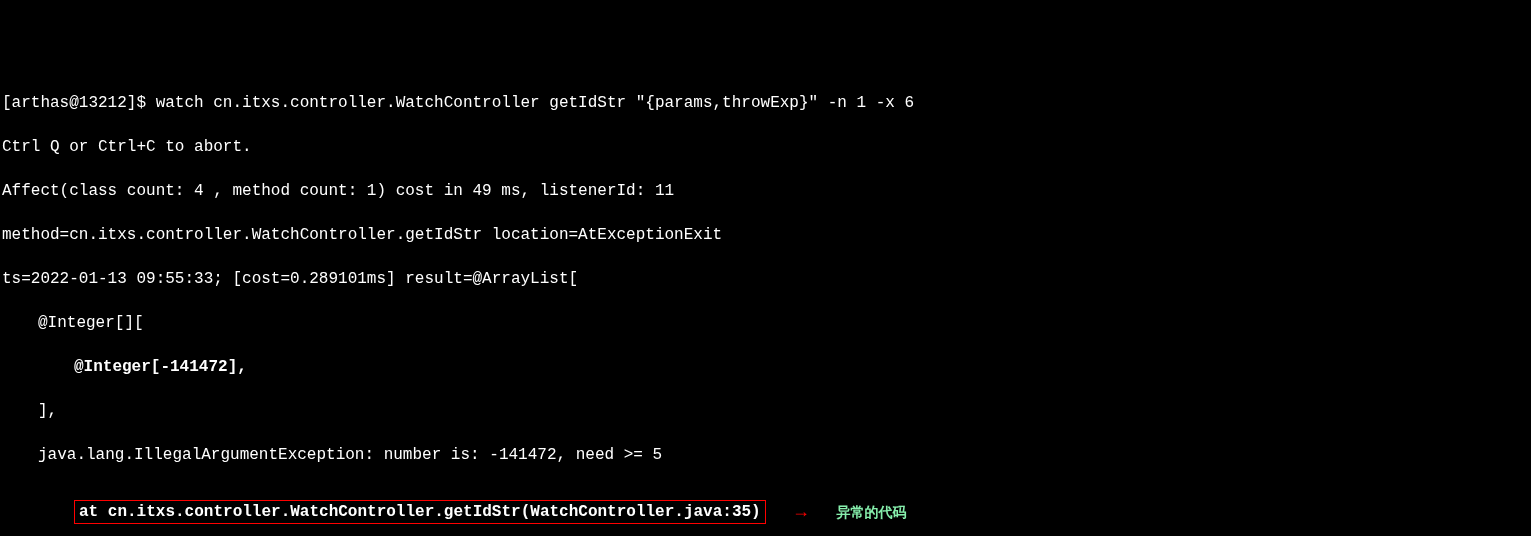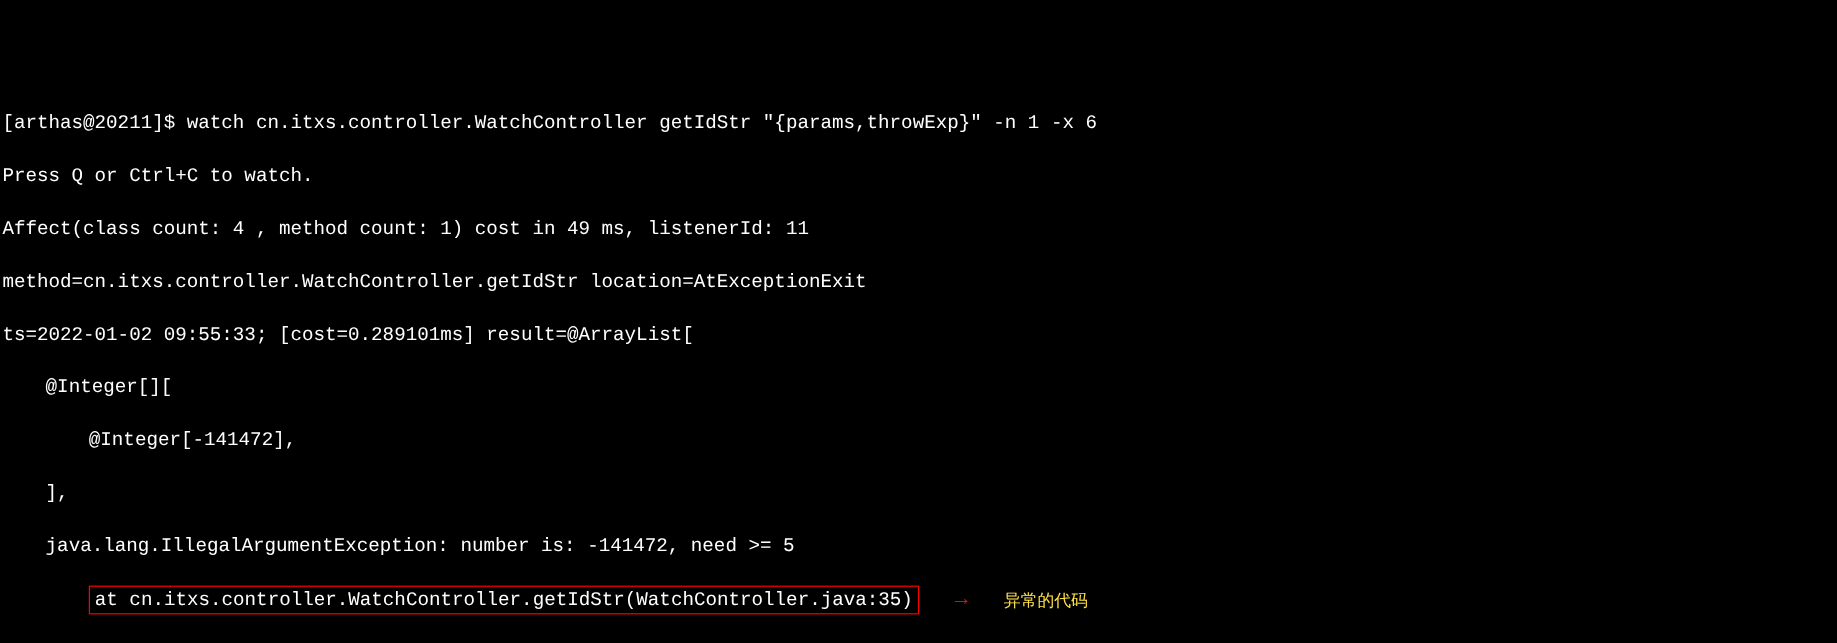--- a/index.html
+++ b/index.html
@@ -19,57 +19,59 @@
       overflow: hidden;
     }
     .terminal-line {
       white-space: pre;
     }
     .boxed-line {
       display: inline-block;
       border: 1px solid #ff0000;
       padding: 0 4px;
       white-space: pre;
+      margin-top: 12px;
     }
     .annotation-container {
       display: inline-block;
       margin-left: 30px;
       vertical-align: middle;
     }
     .arrow {
       color: #ff0000;
       font-size: 18px;
       display: inline-block;
       margin-right: 30px;
       vertical-align: middle;
     }
     .annotation-text {
-      color: #fde047;
+      color: #86efac;
       font-family: "Microsoft YaHei", "SimSun", sans-serif;
       font-size: 14px;
       display: inline-block;
       vertical-align: middle;
     }
     .indent-1 {
       padding-left: 36px;
     }
     .indent-2 {
       padding-left: 72px;
+      font-weight: bold;
     }
   </style>
 </head>
 <body>
 
 
 
-<div class="terminal-line"><span>[arthas@20211]$ </span><span>watch cn.itxs.controller.WatchController getIdStr "{params,throwExp}" -n 1 -x 6</span></div>
-<div class="terminal-line">Press Q or Ctrl+C to watch.</div>
+<div class="terminal-line"><span>[arthas@13212]$ </span><span>watch cn.itxs.controller.WatchController getIdStr "{params,throwExp}" -n 1 -x 6</span></div>
+<div class="terminal-line">Ctrl Q or Ctrl+C to abort.</div>
 <div class="terminal-line">Affect(class count: 4 , method count: 1) cost in 49 ms, listenerId: 11</div>
 <div class="terminal-line">method=cn.itxs.controller.WatchController.getIdStr location=AtExceptionExit</div>
-<div class="terminal-line">ts=2022-01-02 09:55:33; [cost=0.289101ms] result=@ArrayList[</div>
+<div class="terminal-line">ts=2022-01-13 09:55:33; [cost=0.289101ms] result=@ArrayList[</div>
 <div class="terminal-line indent-1">@Integer[][</div>
 <div class="terminal-line indent-2">@Integer[-141472],</div>
 <div class="terminal-line indent-1">],</div>
 <div class="terminal-line indent-1">java.lang.IllegalArgumentException: number is: -141472, need &gt;= 5</div>
 <div class="terminal-line indent-2"><span class="boxed-line">at cn.itxs.controller.WatchController.getIdStr(WatchController.java:35)</span><span class="annotation-container"><span class="arrow">→</span><span class="annotation-text">异常的代码</span></span></div>
 <div id="stack-frames-container"><div class="terminal-line indent-2">at cn.itxs.controller.WatchController.test(WatchController.java:23)</div></div>
 
 
 
 

